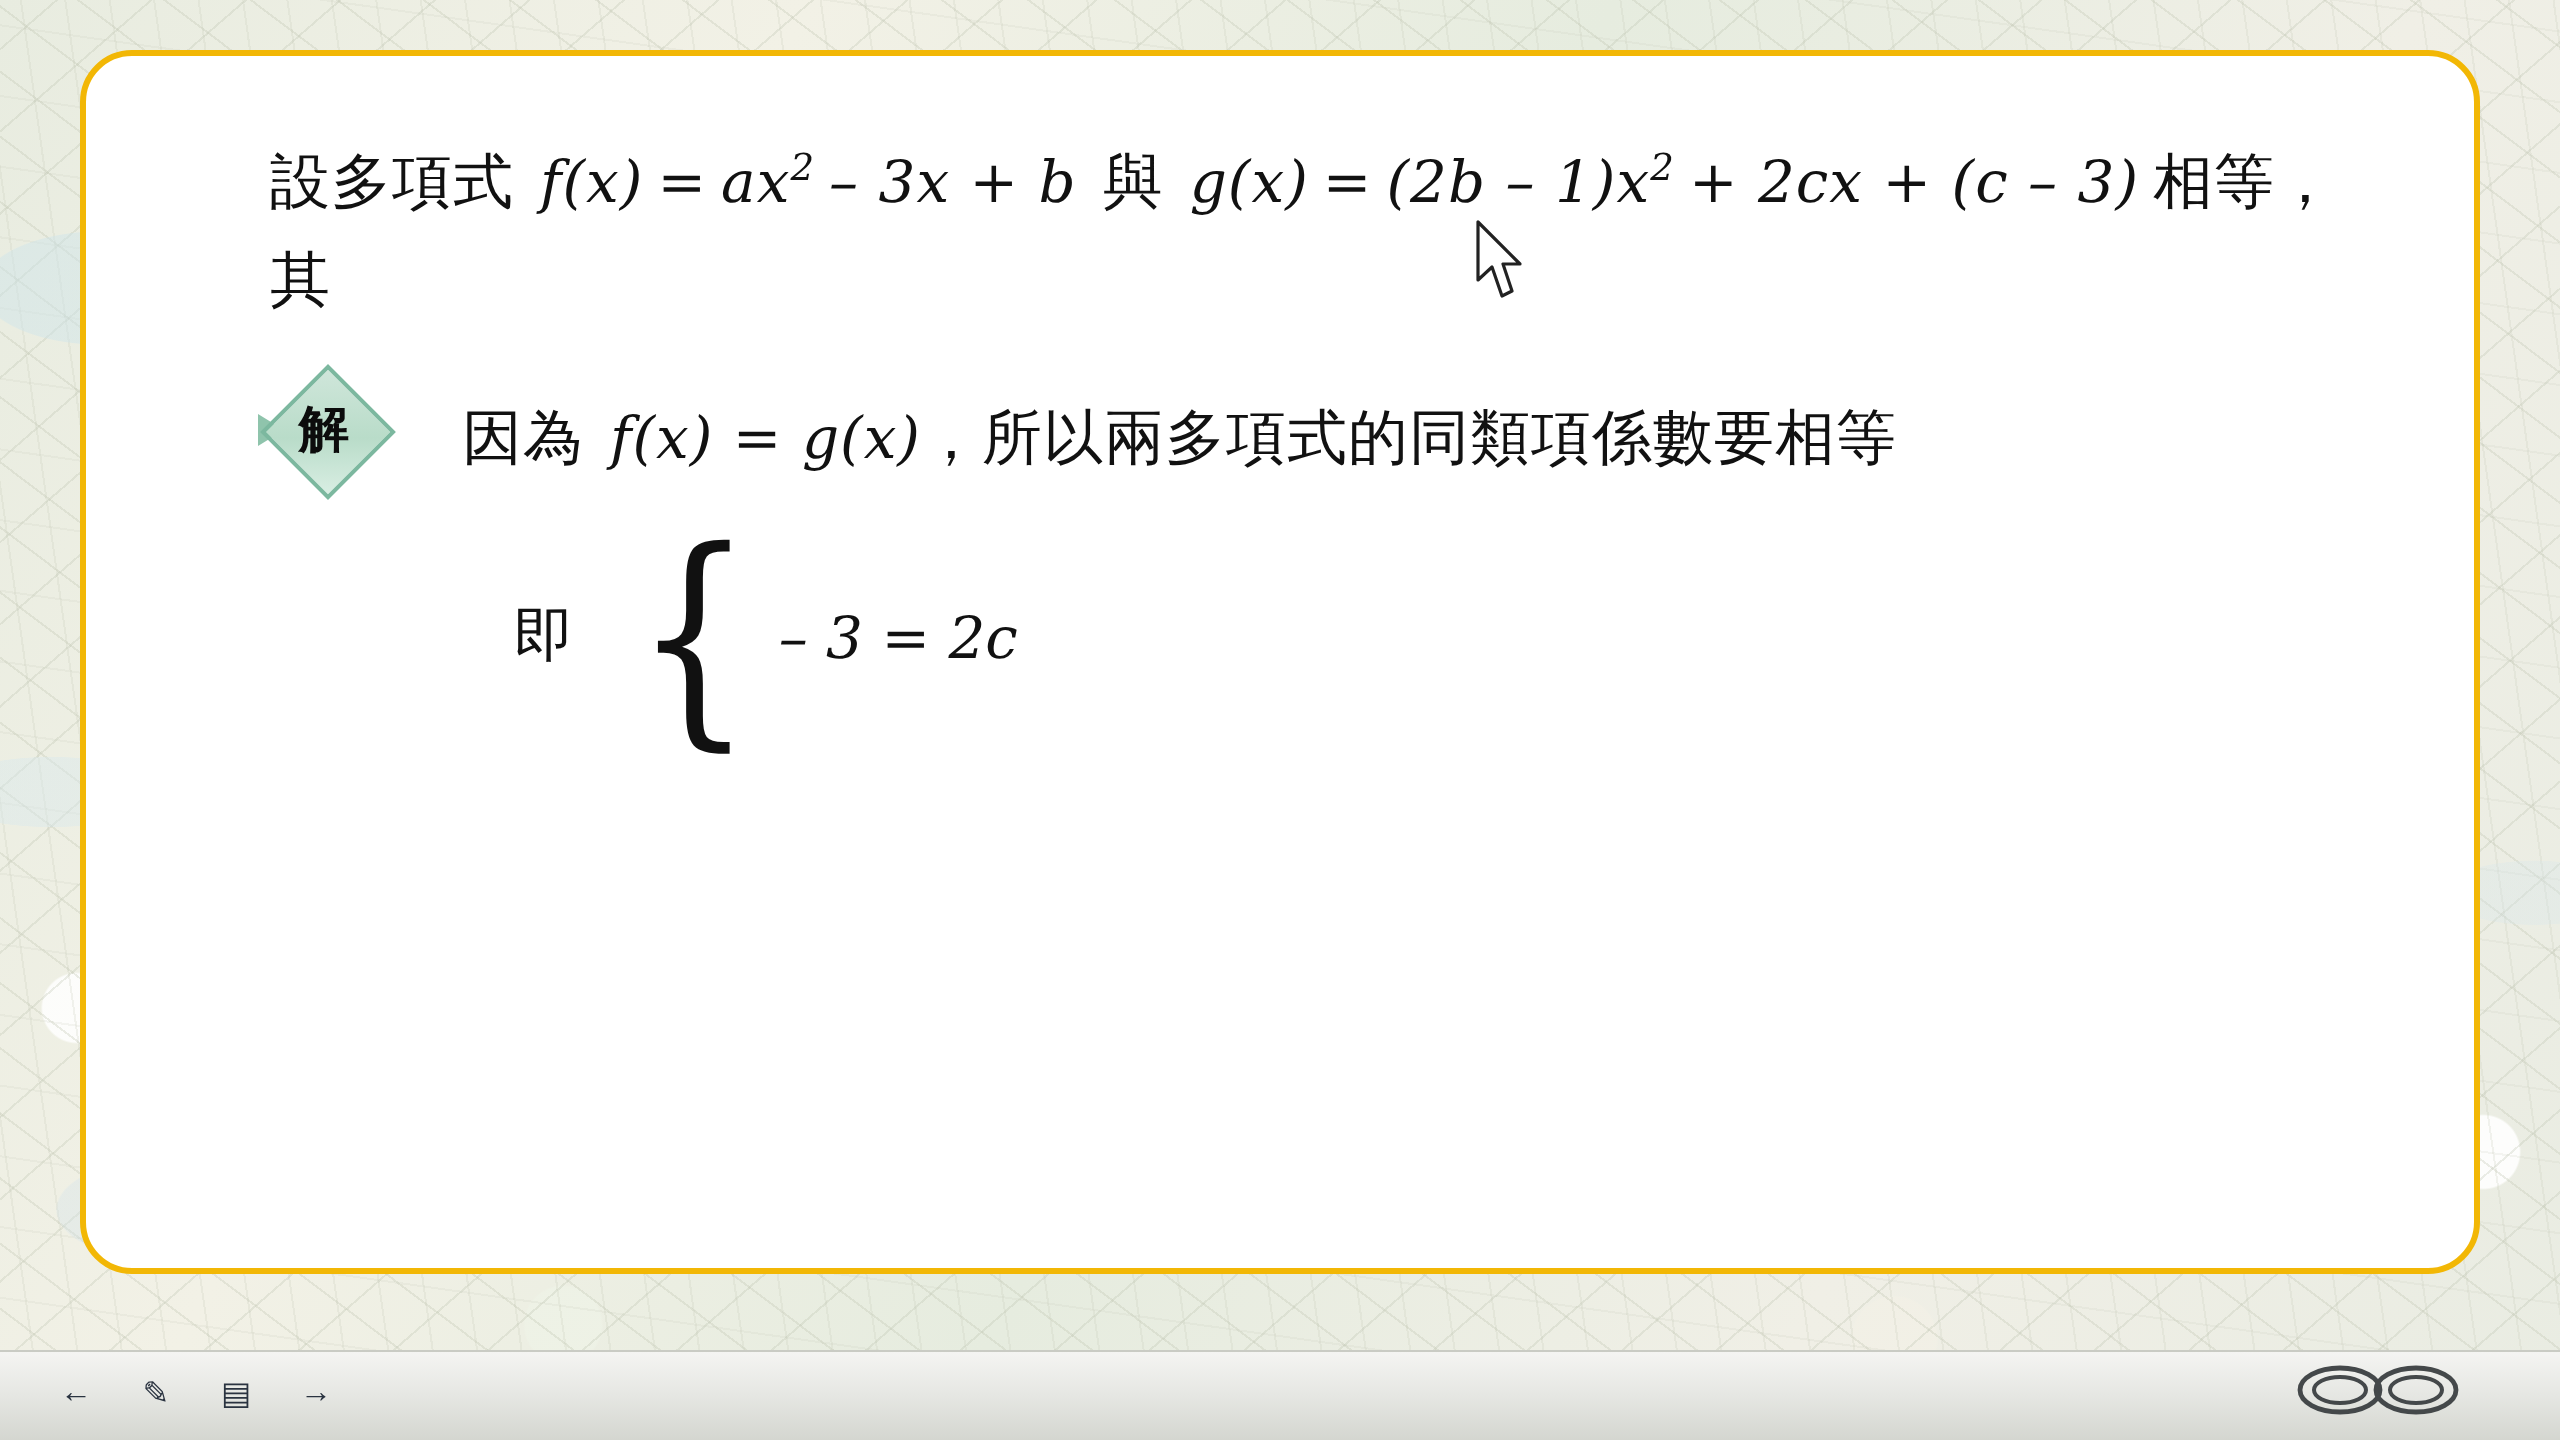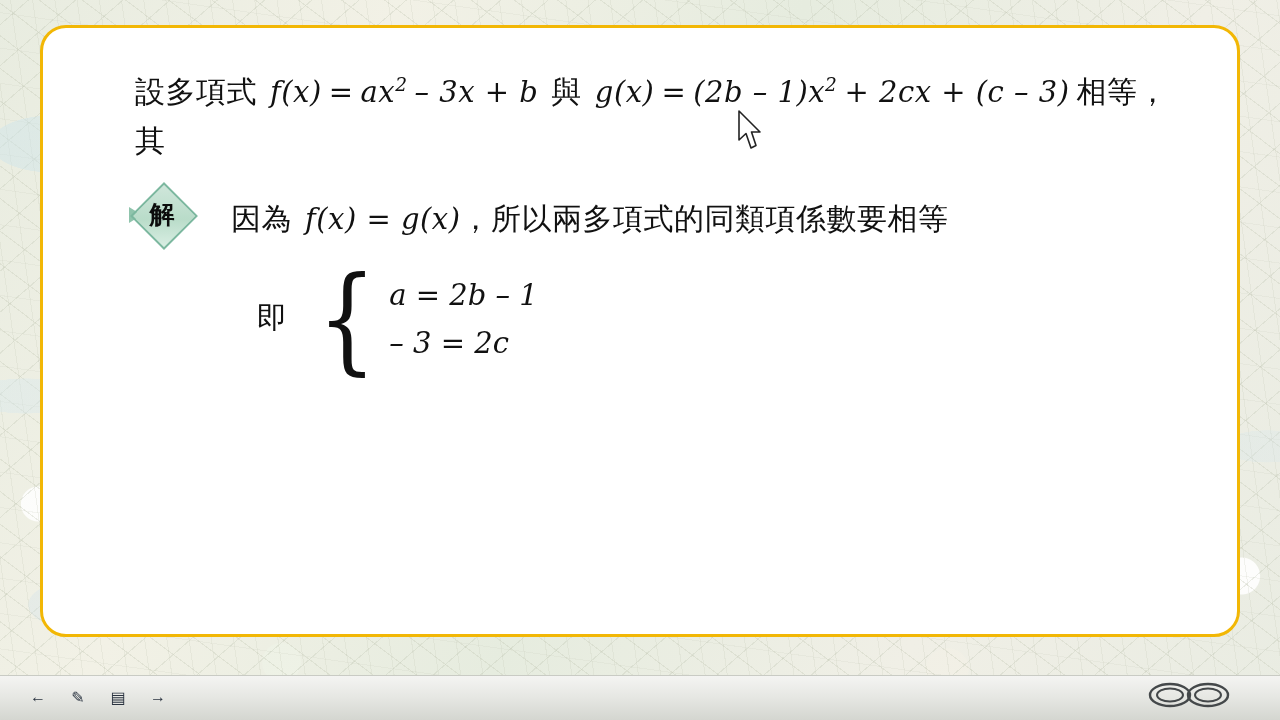--- a/index.html
+++ b/index.html
@@ -266,21 +266,20 @@
         </div>
         <div id="solution-text" class="cjk">
           <span>因為</span><span class="spw"></span><span class="math mi">f(x) = g(x)</span><span>，所以兩多項式的同類項係數要相等</span>
         </div>
       </div>
 
       <div id="system-row">
         <span id="system-label" class="cjk">即</span>
         <span id="brace">{</span>
         <div id="equations">
-          <span class="math mi">a = 2b – 1</span>
           <span class="math mi">– 3 = 2c</span>
         </div>
       </div>
 
     </div>
   </div>
 
   <svg id="cursor" viewBox="0 0 26 40" style="left: 738px; top: 110px;">
     <polygon points="1,1 1,30 8,23.5 13,38 18,35.5 13.5,22 22,22" fill="#ffffff" stroke="#222222" stroke-width="1.6" stroke-linejoin="round"></polygon>
   </svg>

